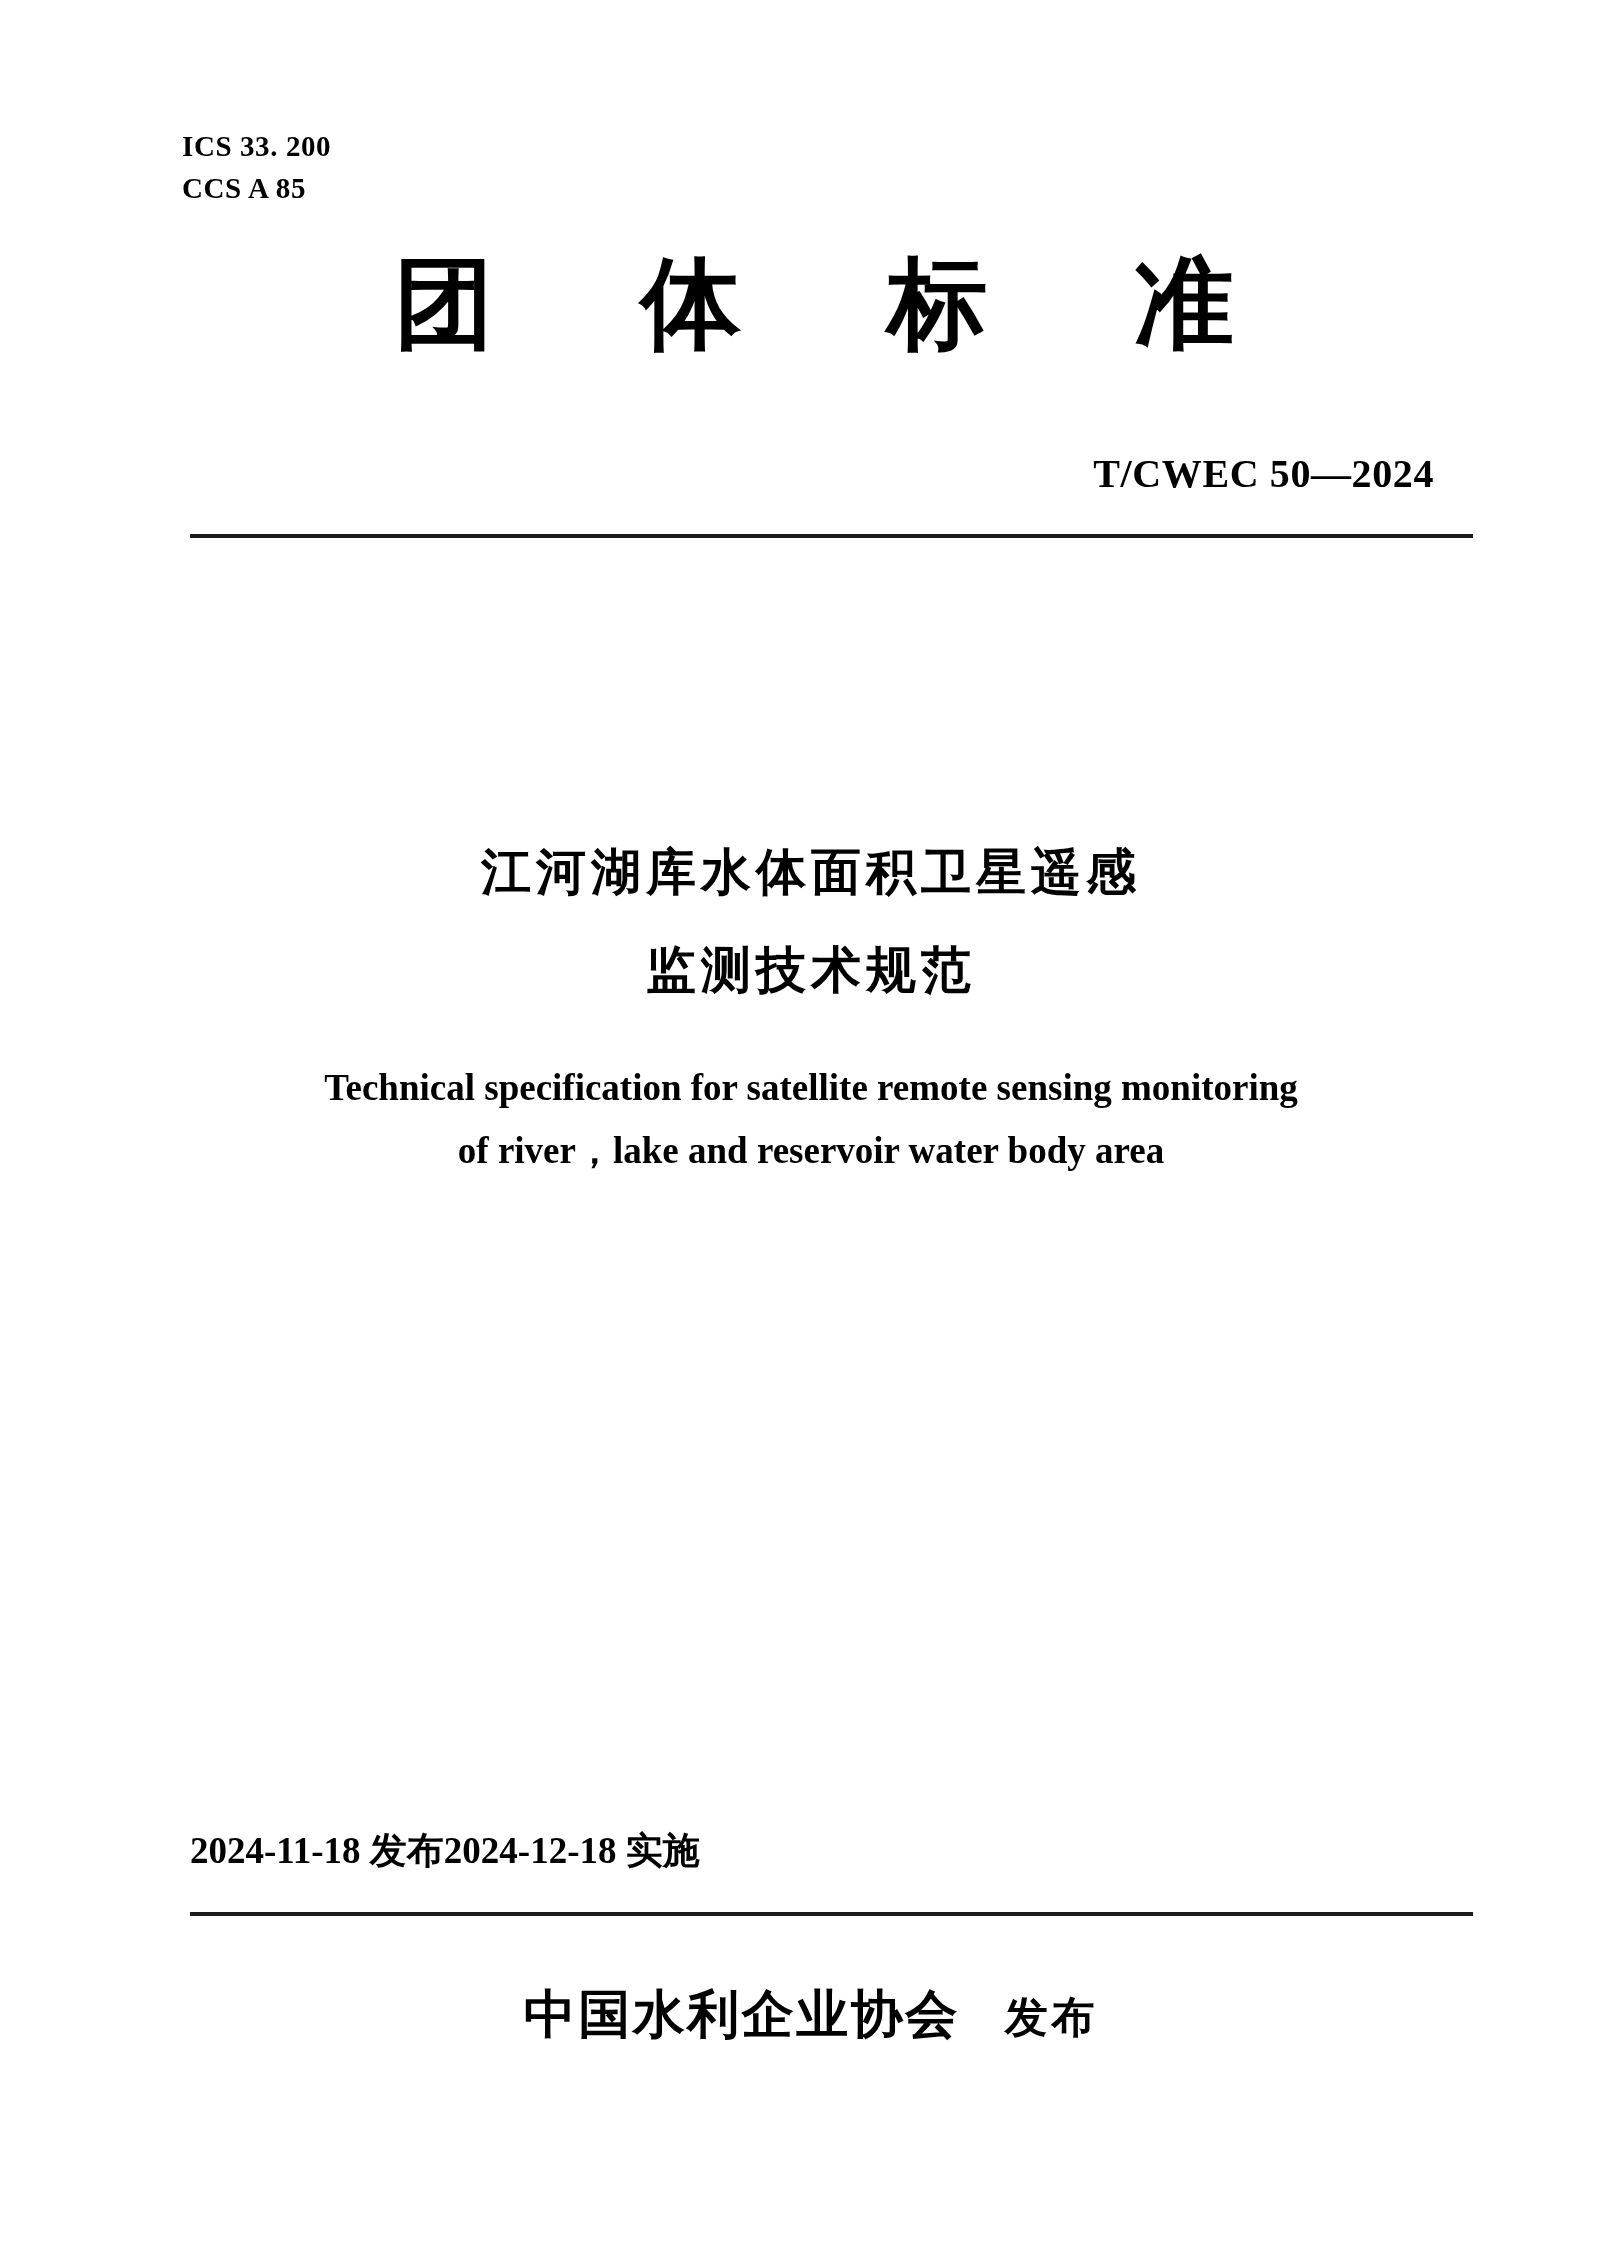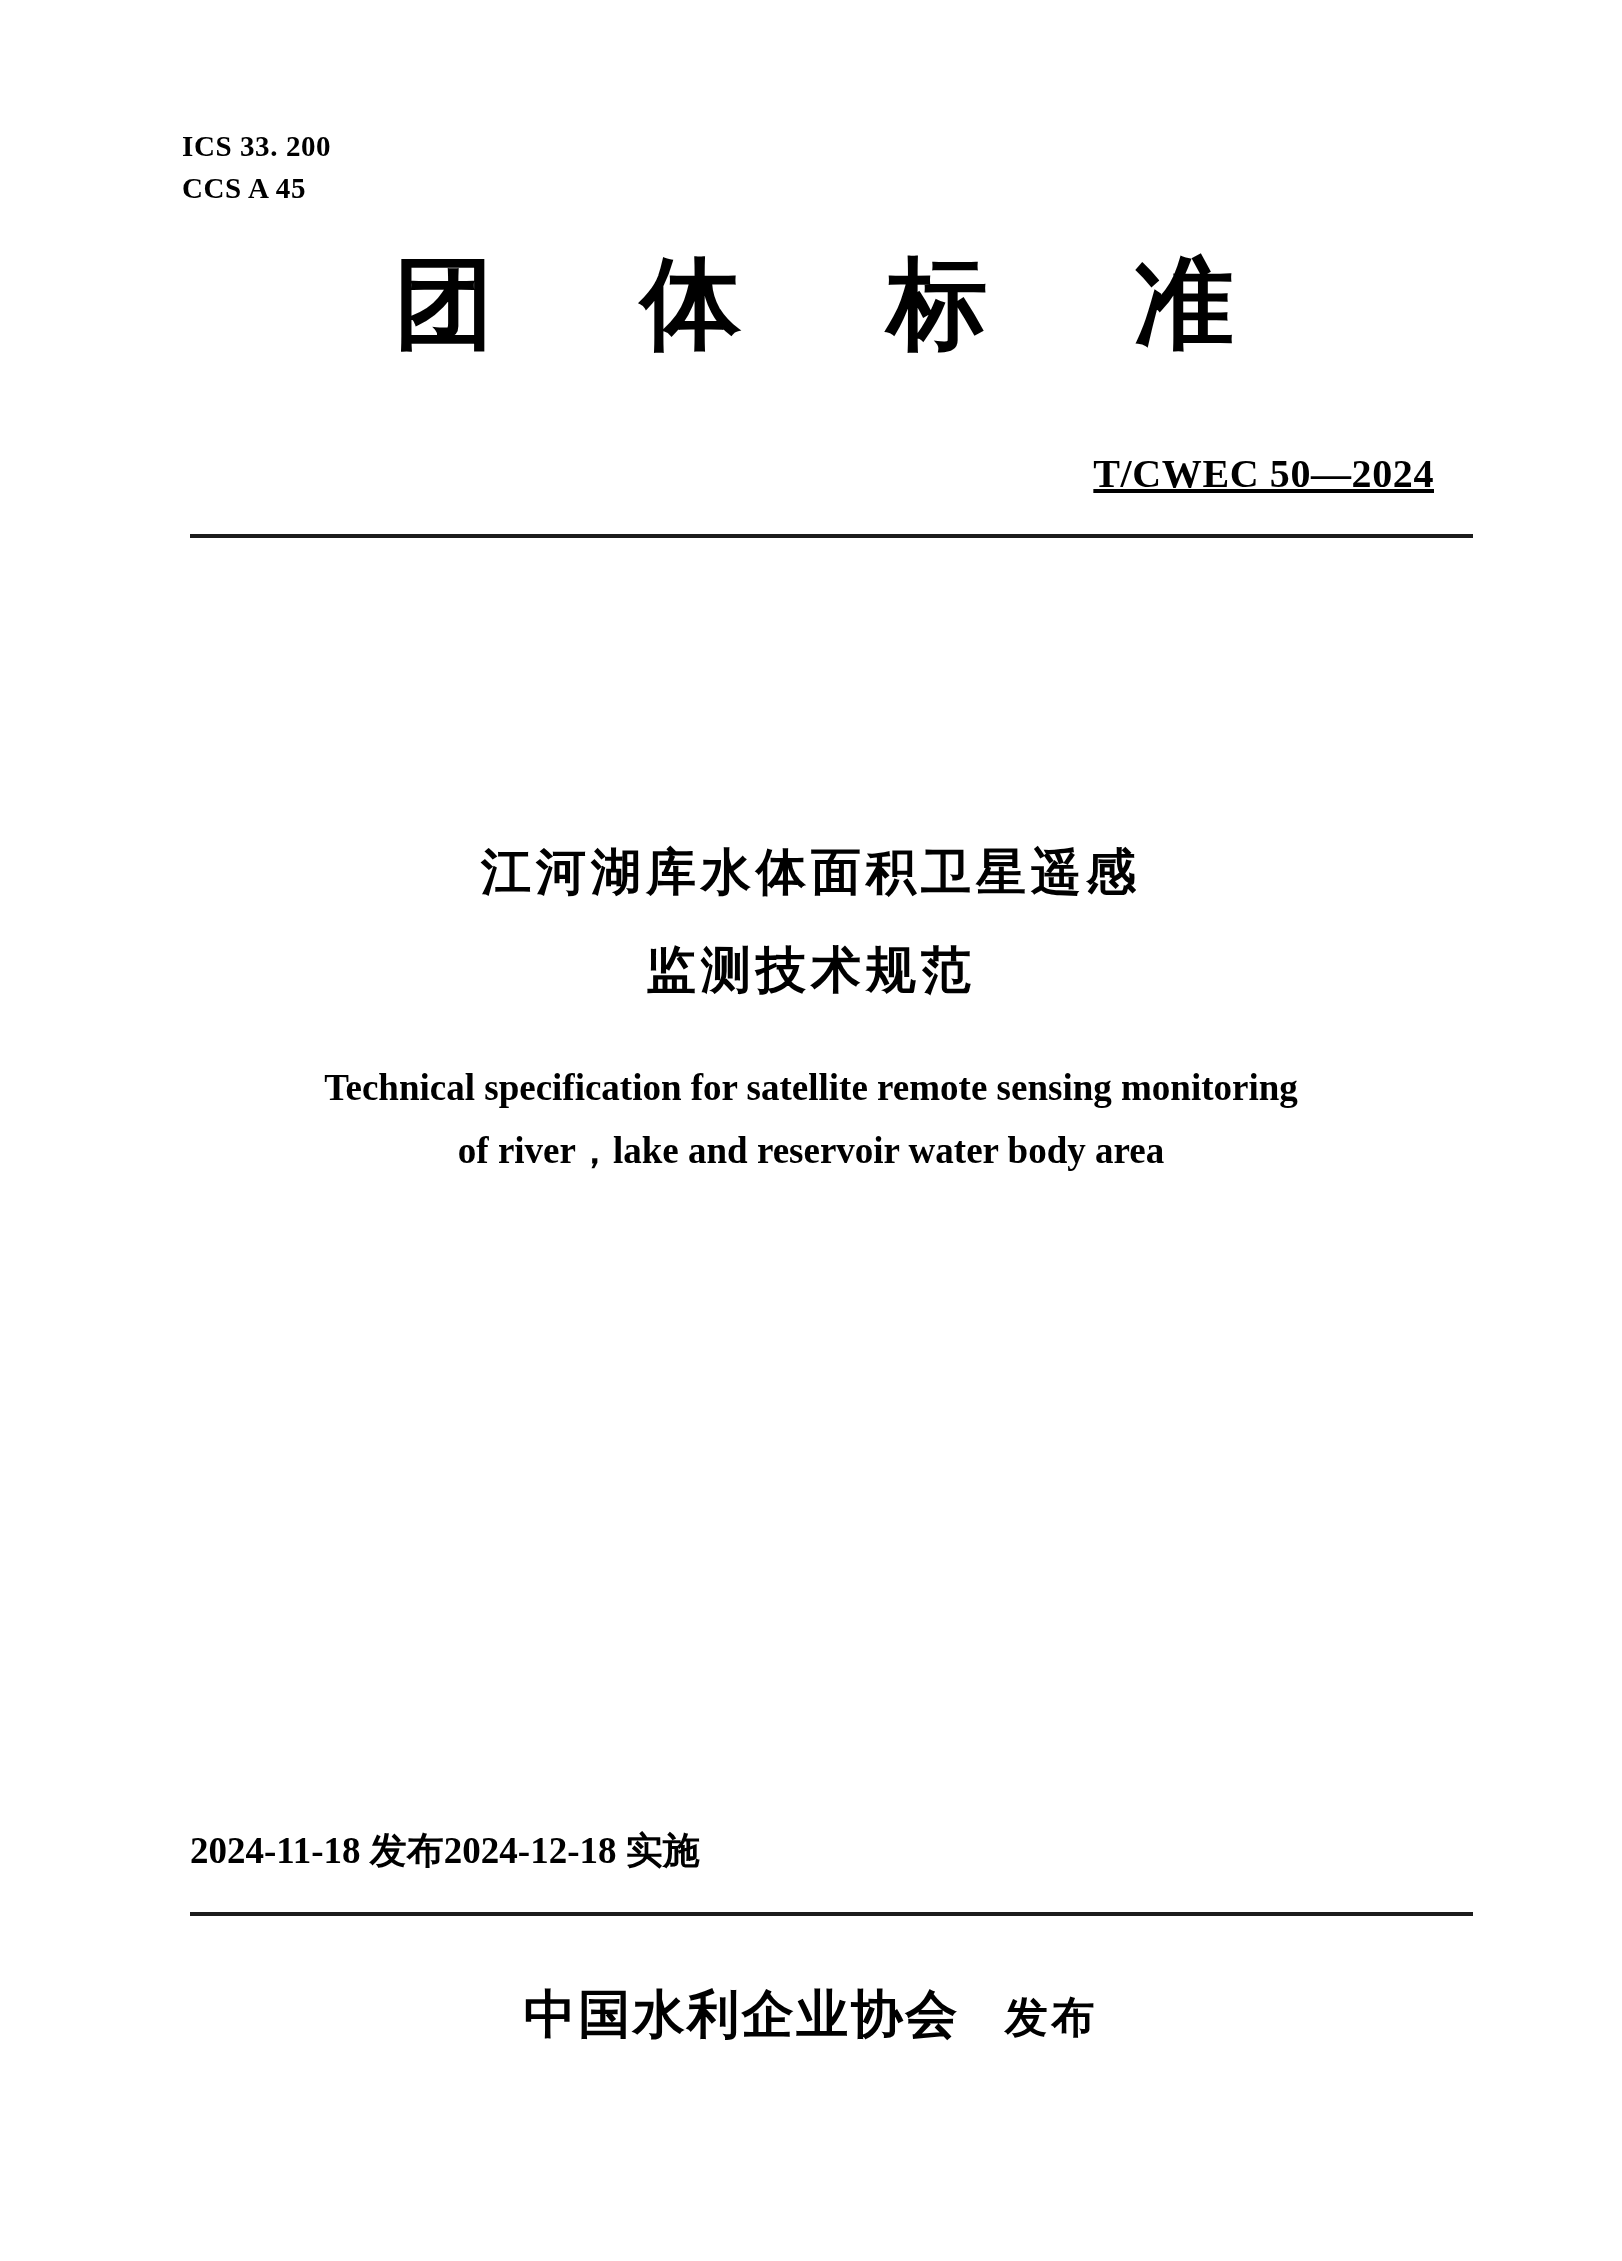--- a/index.html
+++ b/index.html
@@ -40,21 +40,20 @@
   }
 
   
   .std-code {
     position: absolute;
     right: 188px;
     top: 450px;
     font-weight: bold;
     font-size: 40px;
     letter-spacing: 0.6px;
-    text-decoration: underline;
   }
 
   .rule {
     position: absolute;
     left: 190px;
     width: 1283px;
     background: #1c1c1c;
   }
   .rule-top { top: 534px; height: 4.4px; }
   .rule-bottom { top: 1912px; height: 3.8px; }
@@ -114,21 +113,21 @@
   .footer .org { font-size: 52px; letter-spacing: 2.5px; }
   .footer .pub { font-size: 43px; letter-spacing: 3.8px; }
 </style>
 </head>
 <body>
 
 <div class="page">
 
   <div class="codes">
     <div>ICS 33. 200</div>
-    <div>CCS A 45</div>
+    <div>CCS A 85</div>
   </div>
 
   <div class="std-type">
     <span>团</span>
     <span>体</span>
     <span>标</span>
     <span>准</span>
   </div>
 
   <div class="std-code">T/CWEC 50—2024</div>

